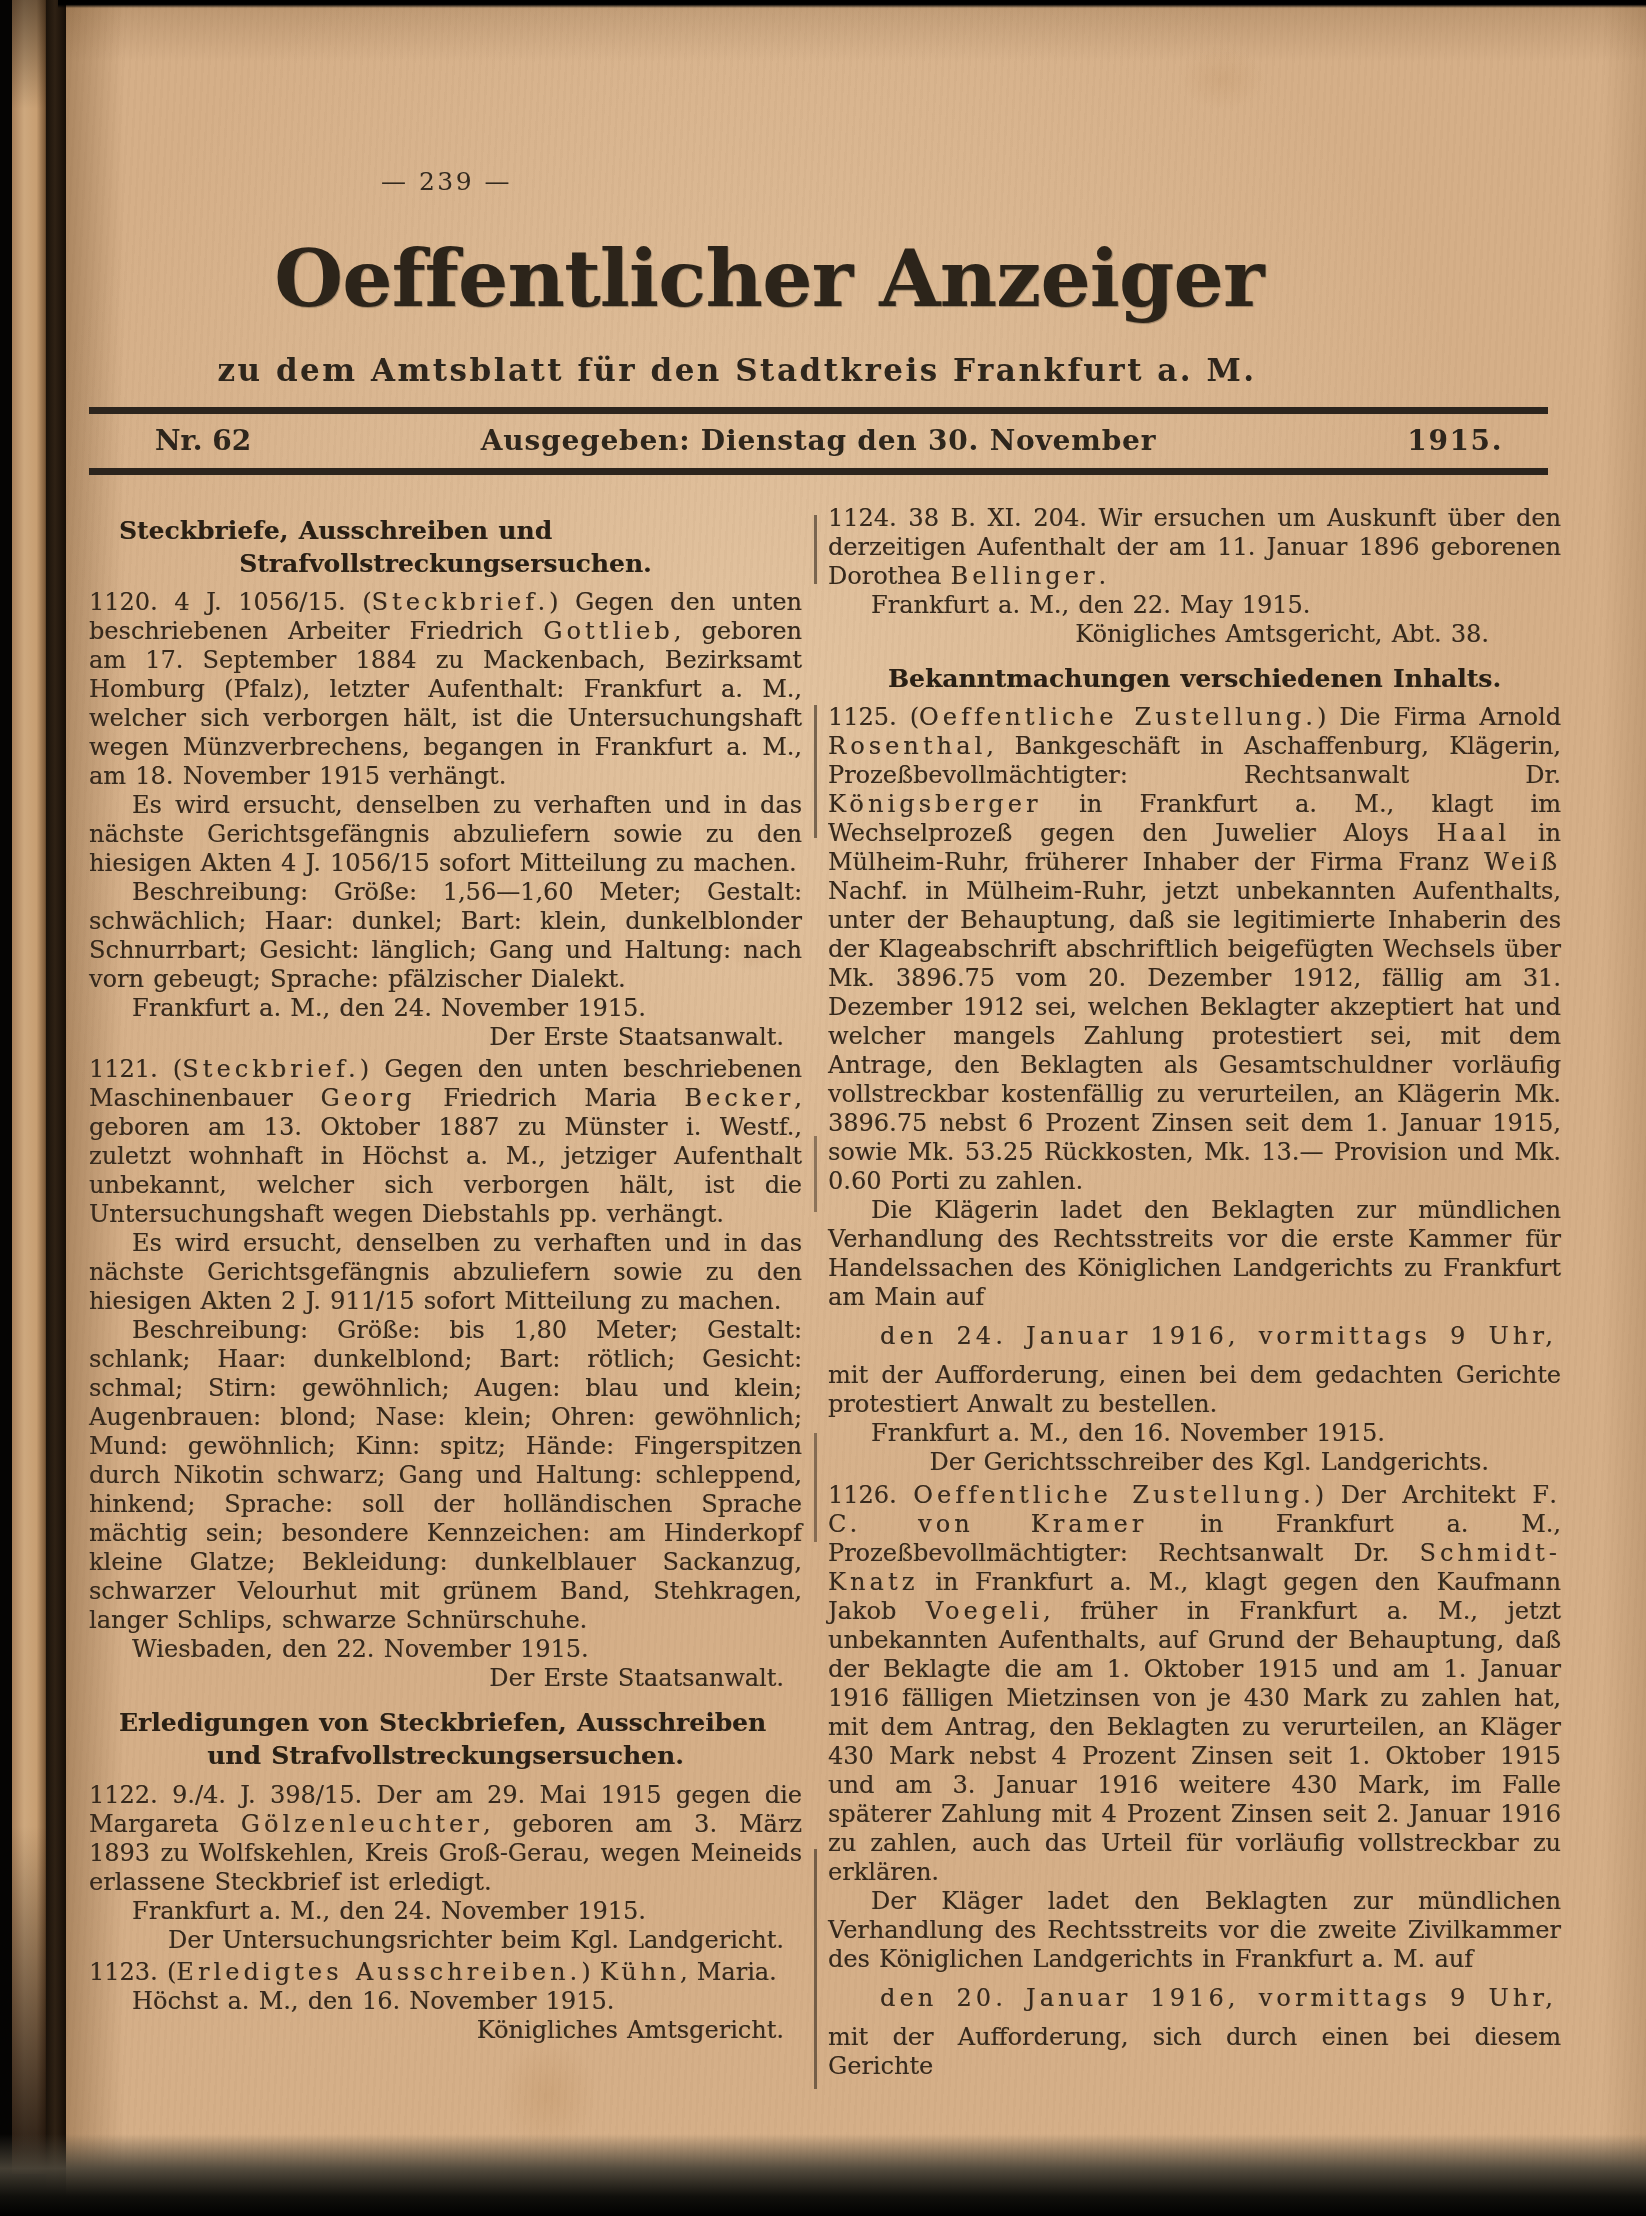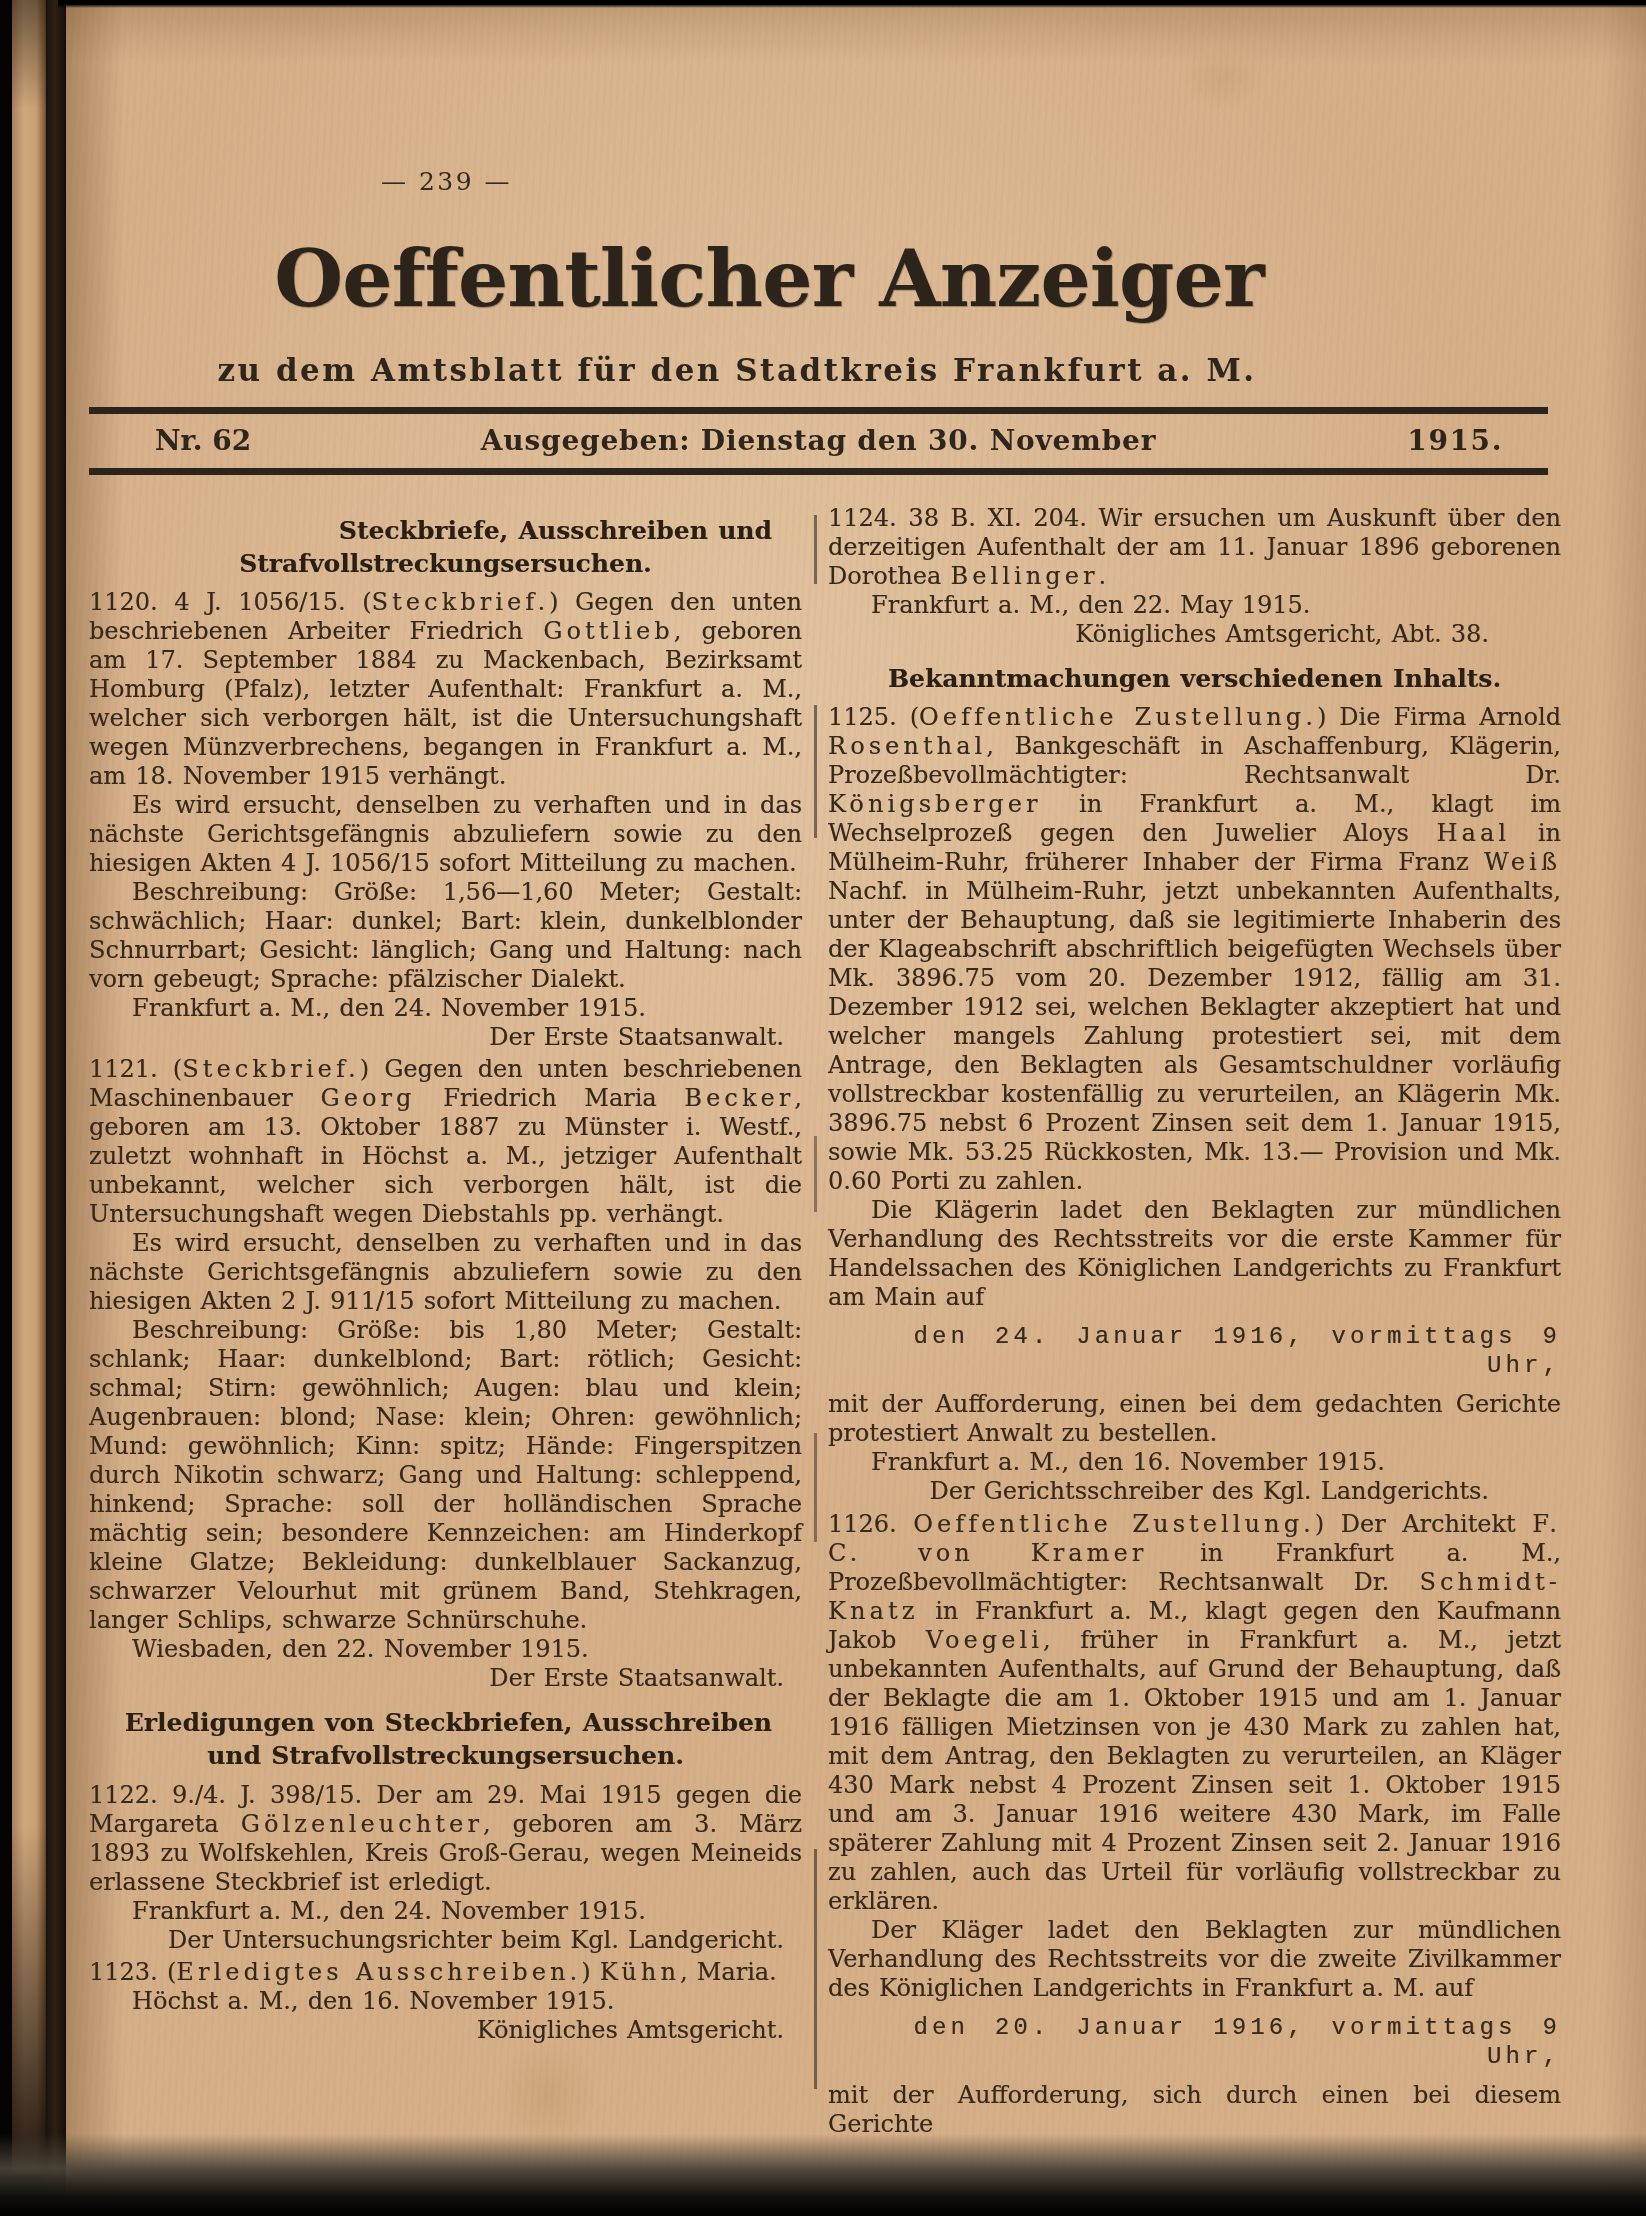--- a/index.html
+++ b/index.html
@@ -49,28 +49,28 @@
     align-items:baseline;font-size:28px;font-weight:bold;color:#2e261c;}
   .mh-issue{width:272px;padding-left:66px;box-sizing:border-box;}
   .mh-issued{flex:1;text-align:center;letter-spacing:0.8px;}
   .mh-year{width:272px;text-align:right;padding-right:45px;box-sizing:border-box;letter-spacing:1.6px;}
   
   .col{position:absolute;top:501px;font-size:24px;line-height:29px;text-align:justify;
     color:#36291c;word-spacing:1.6px;text-shadow:0.3px 0.3px 0.5px rgba(52,40,28,.45);}
   .col-left{left:23px;width:713px;}
   .col-right{left:762px;width:733px;}
   .blk{margin:0;}
-  .h{font-weight:bold;text-align:right;font-size:25px;line-height:33px;
+  .h{font-weight:bold;text-align:left;font-size:25px;line-height:33px;
      margin:13px 30px 8.2px;color:#291f14;text-align-last:center;}
   .p{text-indent:43px;}
   .p0{margin-top:3.3px;}
   .sig{text-align:right;text-align-last:right;}
   .col-left .sig{padding-right:18px;}
   .col-right .sig{padding-right:72px;}
-  .spread{margin:10px 0;padding-left:48px;letter-spacing:4.1px;word-spacing:7.4px;text-align:right;font-family:Liberation Mono, monospace;}
+  .spread{margin:10px 0;padding-left:48px;letter-spacing:4.1px;word-spacing:7.4px;text-align:center;}
   .pref{display:flex;justify-content:space-between;align-items:flex-end;}
   .pref .ltext{flex:1;text-indent:43px;display:block;}
   .pref.noind .ltext{text-indent:0;}
   .pref .ref{white-space:nowrap;padding-left:20px;padding-right:11.5px;}
   .g{letter-spacing:.17em;}
   
   .vdiv{position:absolute;left:748px;width:2.5px;background:rgba(54,42,30,.6);}
   .v1{top:515px;height:69px;}
   .v2{top:705px;height:133px;}
   .v3{top:1136px;height:76px;opacity:.8;}

